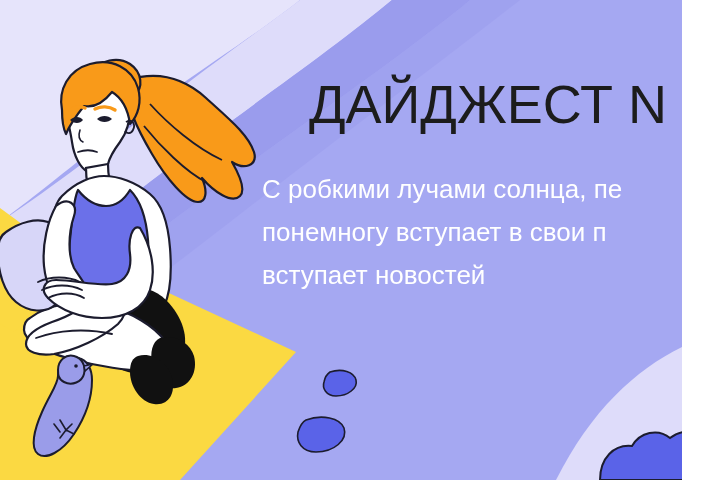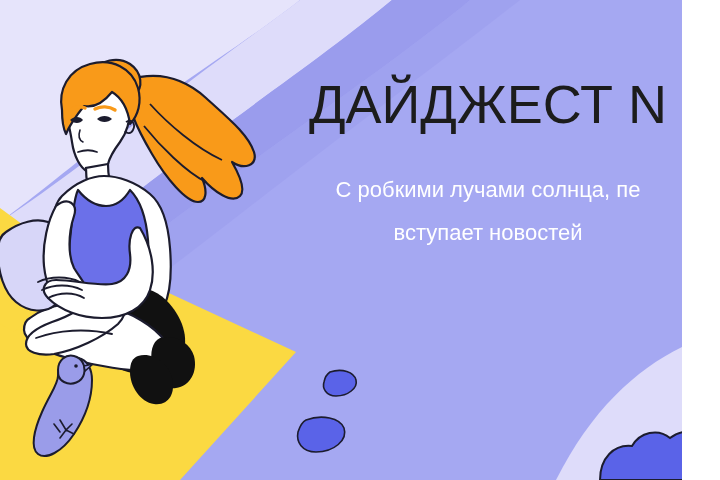--- a/index.html
+++ b/index.html
@@ -42,23 +42,22 @@
     font-weight: 400;
     color: #1c1c1c;
     white-space: nowrap;
     letter-spacing: 0px;
   }
   .body-text {
     position: absolute;
     left: 0;
     top: 168px;
     width: 452px;
-    text-align: center;
     color: #ffffff;
-    font-size: 22px;
+    font-size: 26px;
     line-height: 43px;
     font-weight: 400;
   }
   .body-text .ln {
     display: block;
     white-space: nowrap;
   }
 </style>
 </head>
 <body>
@@ -182,17 +181,18 @@
       <path d="M306,420 C322,414 340,418 344,428 C348,440 334,452 316,452 C302,452 296,442 298,432 C300,426 302,422 306,420 Z" fill="#5a63e8" stroke="#1c1c2e" stroke-width="1.6"></path>
       <path d="M600,480 C600,458 614,444 632,446 C640,432 658,428 670,438
                C682,428 702,430 710,442 C716,450 720,458 720,468 L720,480 Z" fill="#5a63e8" stroke="#1c1c2e" stroke-width="2"></path>
     </g>
   </svg>
 
   <div class="text-col">
     <div class="title">ДАЙДЖЕСТ N</div>
     <div class="body-text">
       <span class="ln">С робкими лучами солнца, пе</span>
+      <span class="ln">понемногу вступает в свои п</span>
       <span class="ln">вступает новостей</span>
     </div>
   </div>
 
 </div>
 
 </body></html>

